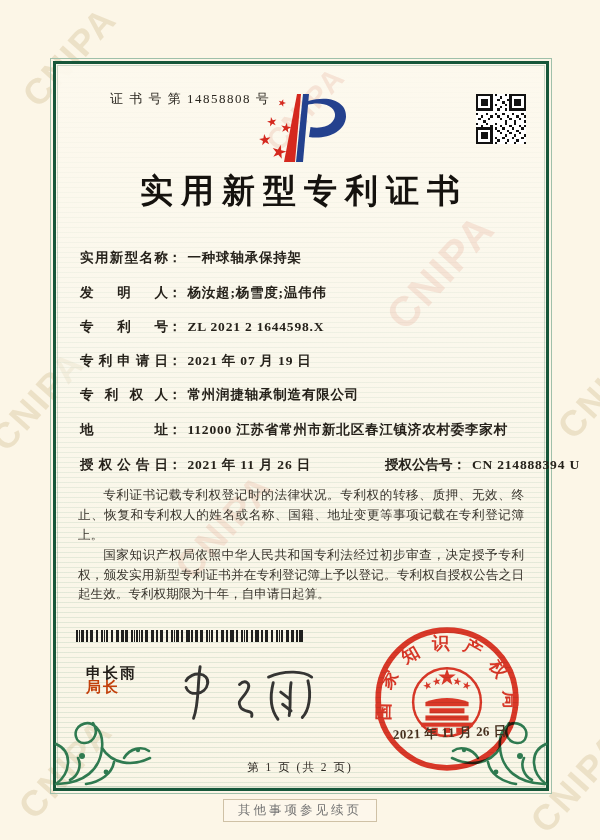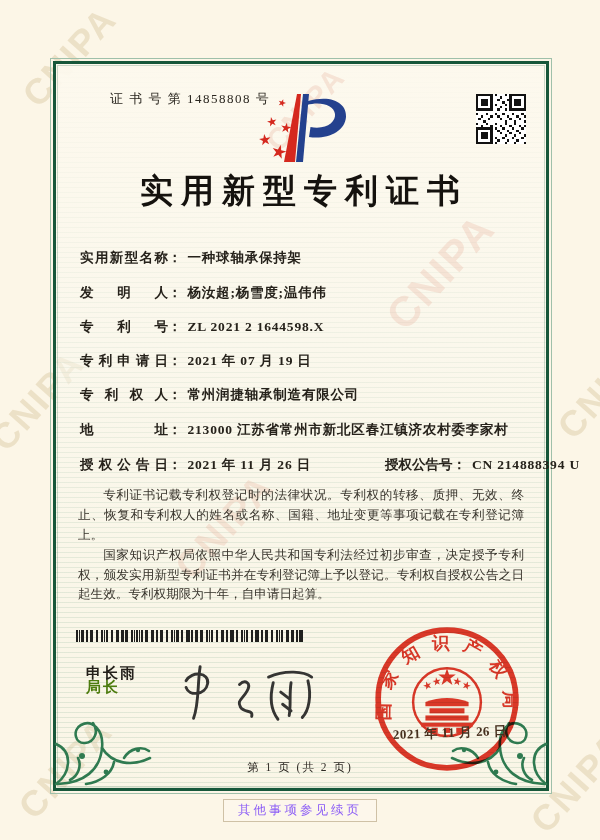--- a/index.html
+++ b/index.html
@@ -36,32 +36,32 @@
          line-height:1.58;color:#38342c;text-align:justify;}
   .paras p{margin:0;text-indent:2em;}
   
   .barcode{position:absolute;left:76px;top:630px;width:228px;height:12px;
     background:
       repeating-linear-gradient(90deg,#20201e 0 2px,transparent 2px 5px),
       repeating-linear-gradient(90deg,#20201e 0 1px,transparent 1px 7px),
       repeating-linear-gradient(90deg,transparent 0 3px,#20201e 3px 4px,transparent 4px 11px);}
   
   .sig-title{position:absolute;left:86px;top:678px;font-family:"Liberation Sans","DejaVu Sans",sans-serif;
-             font-size:15px;font-weight:600;color:#4d7c0f;letter-spacing:2px;}
+             font-size:15px;font-weight:600;color:#c2410c;letter-spacing:2px;}
   .sig-name{position:absolute;left:86px;top:664px;font-family:"Liberation Sans","DejaVu Sans",sans-serif;
             font-size:15px;font-weight:600;color:#24201b;letter-spacing:2px;}
   .sig-script{position:absolute;left:172px;top:662px;}
   
   .seal{position:absolute;left:372px;top:624px;width:150px;height:150px;opacity:0.93;mix-blend-mode:multiply;}
   .seal-date{position:absolute;left:366px;top:724px;width:168px;text-align:center;
              font-size:13px;color:#46301f;letter-spacing:0.5px;transform:rotate(-2deg);font-weight:600;}
   
   .page-num{position:absolute;left:0;right:0;top:760px;text-align:center;font-size:11.5px;color:#2e2a24;letter-spacing:2px;}
   .footer-note{position:absolute;left:50%;top:799px;transform:translateX(-50%);
-      font-size:12.5px;color:#8b5cf6;letter-spacing:3px;padding:2px 14px;
+      font-size:12.5px;color:#737373;letter-spacing:3px;padding:2px 14px;
       border:1px solid rgba(170,150,110,0.55);background:rgba(253,248,238,0.6);font-family:Liberation Mono, monospace;}
 </style>
 </head>
 <body>
 
 <div class="wm wm-outer" style="left:10px;top:36px;">CNIPA</div>
 <div class="wm wm-outer" style="left:-22px;top:380px;">CNIPA</div>
 <div class="wm wm-outer" style="left:545px;top:368px;">CNIPA</div>
 <div class="wm wm-outer" style="left:518px;top:762px;">CNIPA</div>
 <div class="wm wm-outer" style="left:6px;top:748px;">CNIPA</div>
@@ -162,21 +162,21 @@
 <div class="row" style="top:318px;">
   <span class="flabel">专利号</span><span class="fcolon">：</span><span class="fvalue">ZL 2021 2 1644598.X</span>
 </div>
 <div class="row" style="top:352px;">
   <span class="flabel">专利申请日</span><span class="fcolon">：</span><span class="fvalue">2021 年 07 月 19 日</span>
 </div>
 <div class="row" style="top:386px;">
   <span class="flabel">专利权人</span><span class="fcolon">：</span><span class="fvalue">常州润捷轴承制造有限公司</span>
 </div>
 <div class="row" style="top:421px;">
-  <span class="flabel">地址</span><span class="fcolon">：</span><span class="fvalue">213000 江苏省常州市新北区春江镇济农村委李家村</span>
+  <span class="flabel">地址</span><span class="fcolon">：</span><span class="fvalue">112000 江苏省常州市新北区春江镇济农村委李家村</span>
 </div>
 <div class="row" style="top:456px;">
   <span class="flabel">授权公告日</span><span class="fcolon">：</span><span class="fvalue">2021 年 11 月 26 日</span>
   <span class="grant2">
     <span>授权公告号</span><span class="fcolon">：</span><span class="fvalue">CN 214888394 U</span>
   </span>
 </div>
 
 <div class="paras">
   <p>专利证书记载专利权登记时的法律状况。专利权的转移、质押、无效、终止、恢复和专利权人的姓名或名称、国籍、地址变更等事项记载在专利登记簿上。</p>

